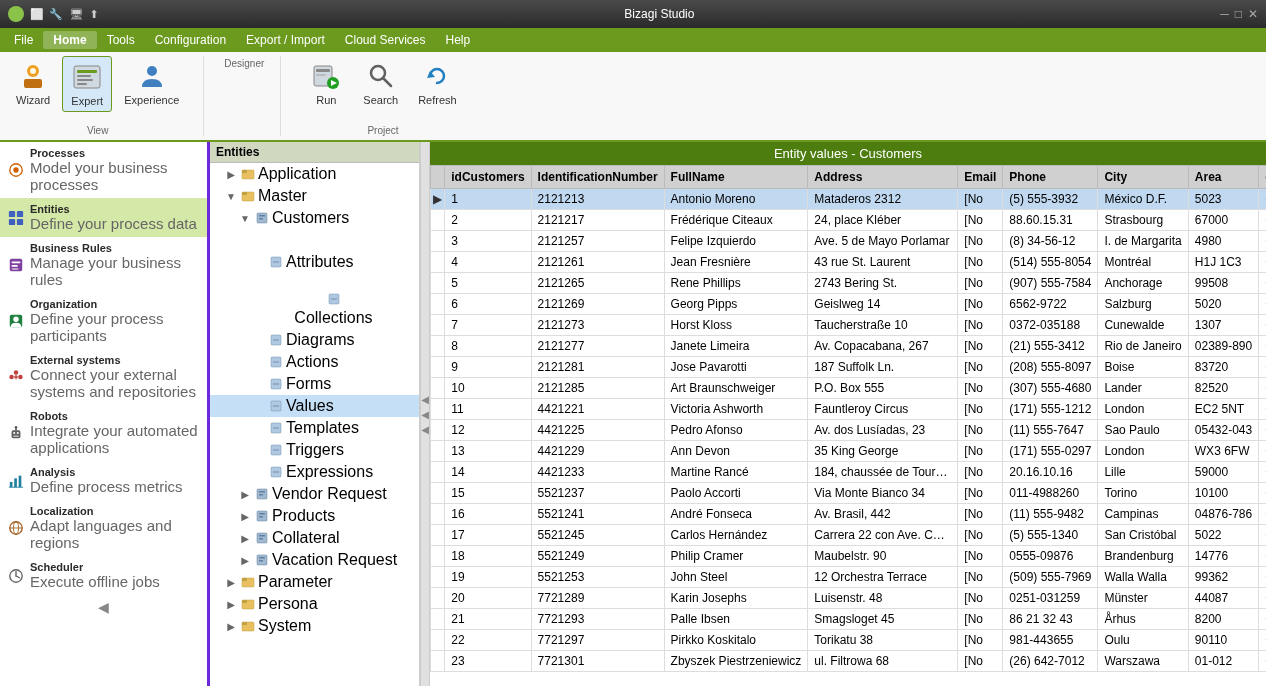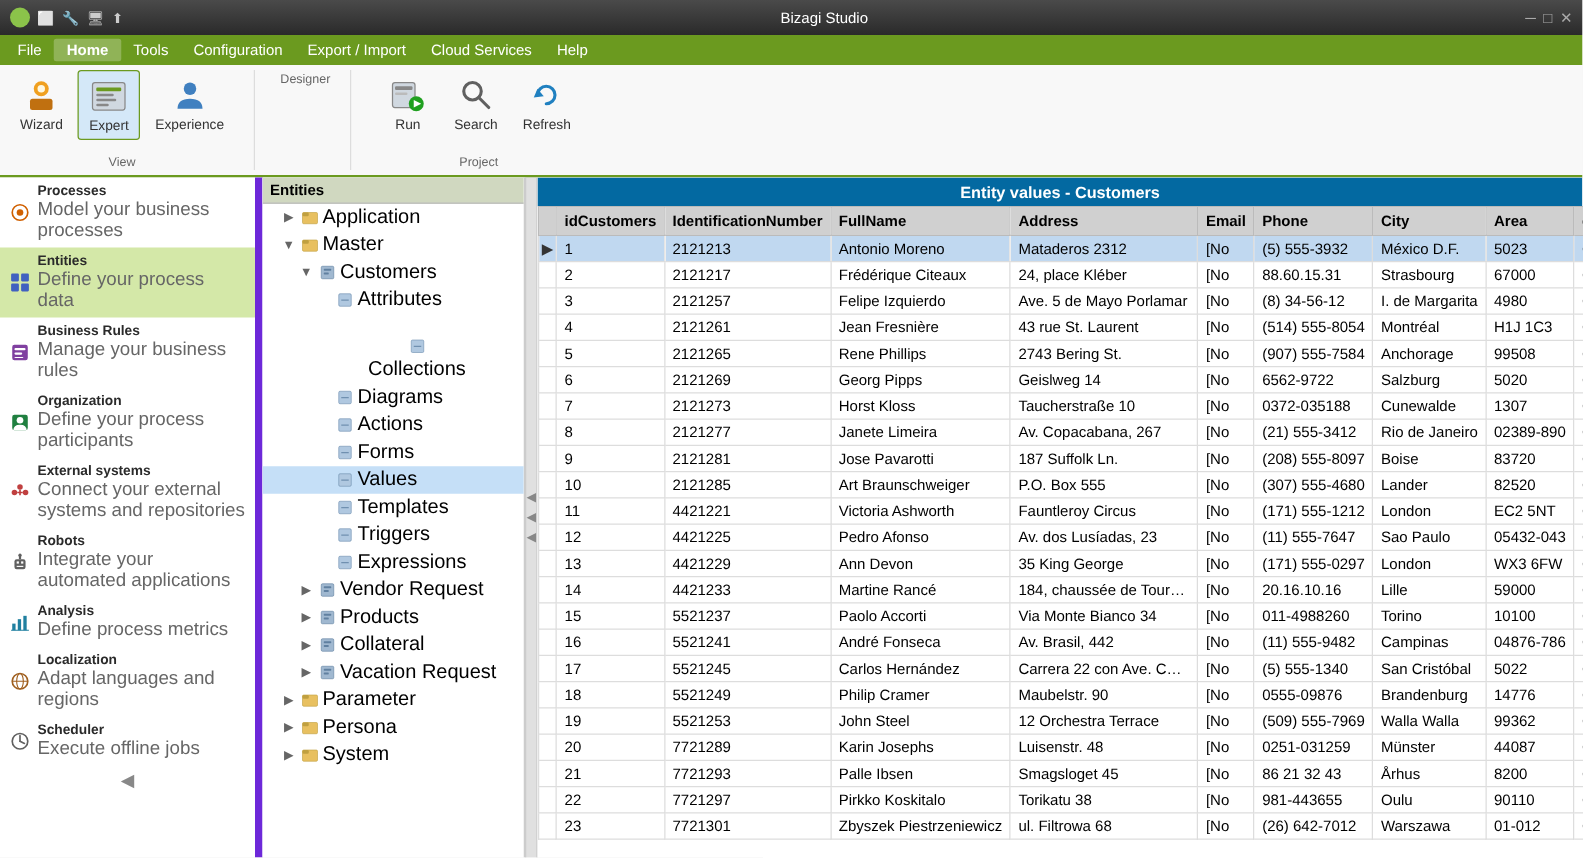--- a/index.html
+++ b/index.html
@@ -134,26 +134,26 @@
 
     
     .content-area {
       flex: 1;
       display: flex;
       flex-direction: column;
       background: #fff;
       overflow: hidden;
     }
     .entity-header {
-      background: #0369a1;
+      background: #4d7c0f;
       color: #fff;
       text-align: center;
       padding: 4px;
       font-size: 13px;
-      font-weight: bold;
+      font-weight: normal;
     }
     .table-wrapper {
       overflow: auto;
       flex: 1;
     }
     table {
       border-collapse: collapse;
       width: 100%;
       font-size: 12px;
     }
@@ -287,21 +287,21 @@
         </div>
         <div class="ribbon-btn-label">Refresh</div>
       </div>
     </div>
     <div class="ribbon-group-label">Project</div>
   </div>
 </div>
 
 <div class="main-layout">
 
-  <div class="sidebar" style="width:210px; border-right:6px solid #6d28d9;">
+  <div class="sidebar" style="width:210px; border-right:3px solid #6d28d9;">
     <div class="sidebar-item">
       <div class="sidebar-item-icon">
         <svg width="18" height="18" viewBox="0 0 18 18">
           <circle cx="9" cy="9" r="7" fill="none" stroke="#d06000" stroke-width="1.5"></circle>
           <circle cx="9" cy="9" r="3" fill="#d06000"></circle>
         </svg>
       </div>
       <div class="sidebar-item-text">
         <span class="sidebar-item-title">Processes</span>
         <span class="sidebar-item-sub">Model your business processes</span>
@@ -456,21 +456,21 @@
     <span class="tree-toggle">▼</span>
     <span class="tree-icon">
             <svg width="14" height="14" viewBox="0 0 14 14">
               <rect x="2" y="2" width="10" height="10" rx="1" fill="#a0b8d0" stroke="#6080a0" stroke-width="0.5"></rect>
               <rect x="4" y="4" width="6" height="1.5" rx="0.5" fill="#6080a0"></rect>
               <rect x="4" y="7" width="4" height="1.5" rx="0.5" fill="#6080a0"></rect>
             </svg>
           </span>
     <span class="tree-label">Customers</span>
   </div>
-        <div class="tree-node" style="padding-left: 42px;">
+        <div class="tree-node" style="padding-left: 42px; margin-top: 22px;">
     <span class="tree-toggle">&nbsp;</span>
     <span class="tree-icon">
             <svg width="14" height="14" viewBox="0 0 14 14">
               <rect x="2" y="2" width="10" height="10" rx="1" fill="#b0c8e0" stroke="#7090b0" stroke-width="0.5"></rect>
               <line x1="4" y1="7" x2="10" y2="7" stroke="#7090b0" stroke-width="1"></line>
             </svg>
           </span>
     <span class="tree-label">Attributes</span>
   </div>
         <div class="tree-node" style="padding-left: 42px; flex-direction: column;">

